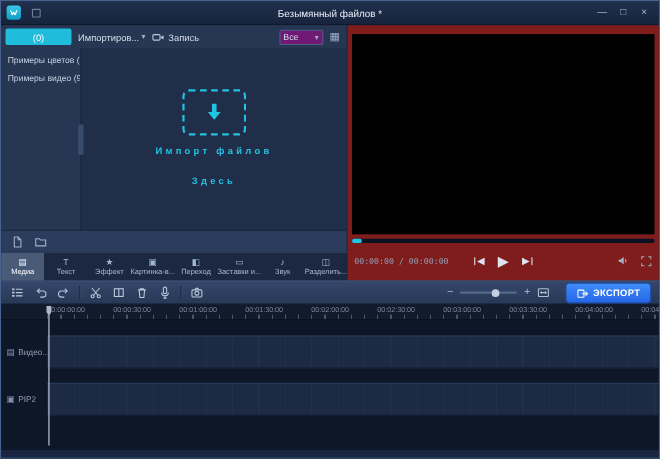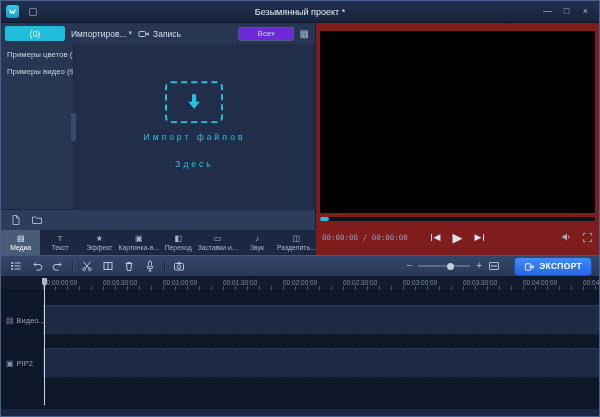--- a/index.html
+++ b/index.html
@@ -16,30 +16,30 @@
   .win-controls{margin-left:auto;display:flex;gap:2px}
   .win-btn{width:17px;height:15px;display:flex;align-items:center;justify-content:center;color:#aebdd2;font-size:9px;line-height:1;cursor:pointer}
 
   
   .media-panel{position:absolute;left:0;top:22px;width:315px;height:206px;background:#263653;border-right:1px solid #131e33}
   .media-toolbar{display:flex;align-items:center;height:21px;padding:0 4px;gap:6px}
   .count-tab{width:60px;height:15px;background:#1fbcdb;color:#fff;font-size:8.5px;display:flex;align-items:center;justify-content:center;border-radius:2px;flex:none;cursor:pointer}
   .import-dd{display:flex;align-items:flex-start;gap:2px;color:#d5deea;font-size:8.5px;cursor:pointer;white-space:nowrap}
   .dd-arrow{font-size:7px;color:#9fb2c9}
   .record-btn{display:flex;align-items:center;gap:3px;color:#d5deea;font-size:8.5px;cursor:pointer;white-space:nowrap}
-  .filter-select{margin-left:auto;display:flex;align-items:center;justify-content:space-between;width:56px;height:14px;padding:0 19px;background:#6d28d9;border:1px solid #4a5d82;border-radius:2px;color:#cfd9e6;font-size:8px;cursor:pointer}
+  .filter-select{margin-left:auto;display:flex;align-items:center;justify-content:space-between;width:40px;height:14px;padding:0 3px;background:#701a75;border:1px solid #4a5d82;border-radius:2px;color:#cfd9e6;font-size:8px;cursor:pointer}
   .grid-icon{font-size:10px;color:#9fb2c9;margin-right:2px;cursor:pointer;line-height:1}
   .media-body{position:absolute;top:21px;left:0;right:0;bottom:20px;display:flex}
   .media-nav{width:72px;background:#263653;padding-top:2px}
   .nav-item{font-size:7.8px;color:#c7d2e2;padding:4px 6px;white-space:nowrap;overflow:hidden;cursor:pointer}
   .media-content{flex:1;position:relative;background:#212e4a;border-left:1px solid #1a2740}
   .splitter{position:absolute;left:-3px;top:50%;transform:translateY(-50%);width:5px;height:28px;background:#3a4c6e;border-radius:2px;cursor:col-resize}
   .dropzone{position:absolute;left:50%;top:50%;transform:translate(-50%,-52%);display:flex;flex-direction:column;align-items:center;cursor:pointer}
   .dz-box{width:58px;height:42px;border:2px dashed #22c3e2;border-radius:6px;display:flex;align-items:center;justify-content:center}
-  .dz-line{color:#22c3e2;font-size:8.5px;font-weight:normal;letter-spacing:3px;text-align:center;white-space:nowrap}
+  .dz-line{color:#22c3e2;font-size:8.5px;font-weight:bold;letter-spacing:3px;text-align:center;white-space:nowrap}
   .dz-line.first{margin-top:9px}
   .dz-line.second{margin-top:17px}
   .media-bottombar{position:absolute;left:0;right:0;bottom:0;height:20px;background:#2b3c5c;border-top:1px solid #1a2740;display:flex;align-items:center;gap:9px;padding:0 9px}
 
   
   .preview-panel{position:absolute;left:315px;top:22px;right:0;height:232px;background:#7f1d1d}
   .preview-screen{position:absolute;left:4px;right:4px;top:8px;height:182px;background:#000}
   .seekbar{position:absolute;left:4px;right:4px;top:194px;height:4px;background:#0a1120;border-radius:2px;cursor:pointer}
   .seek-progress{width:9px;height:100%;background:#22c3e2;border-radius:2px}
   .preview-controls{position:absolute;left:6px;right:6px;top:200px;height:28px;display:flex;align-items:center}
@@ -90,21 +90,21 @@
 
 <div class="window">
 
   <div class="titlebar">
     <span class="logo">
       <svg width="11" height="11" viewBox="0 0 12 12">
           <path d="M3 4l1.6 4L6 5.6 7.4 8 9 4" stroke="#fff" stroke-width="1.2" fill="none" stroke-linecap="round" stroke-linejoin="round"></path>
         </svg>
     </span>
     <span class="pin-icon"></span>
-    <span class="project-title">Безымянный проект *</span>
+    <span class="project-title">Безымянный файлов *</span>
     <span class="win-controls">
       <span class="win-btn">—</span>
       <span class="win-btn">□</span>
       <span class="win-btn">×</span>
     </span>
   </div>
 
   <div class="media-panel">
     <div class="media-toolbar">
       <span class="count-tab">(0)</span>

